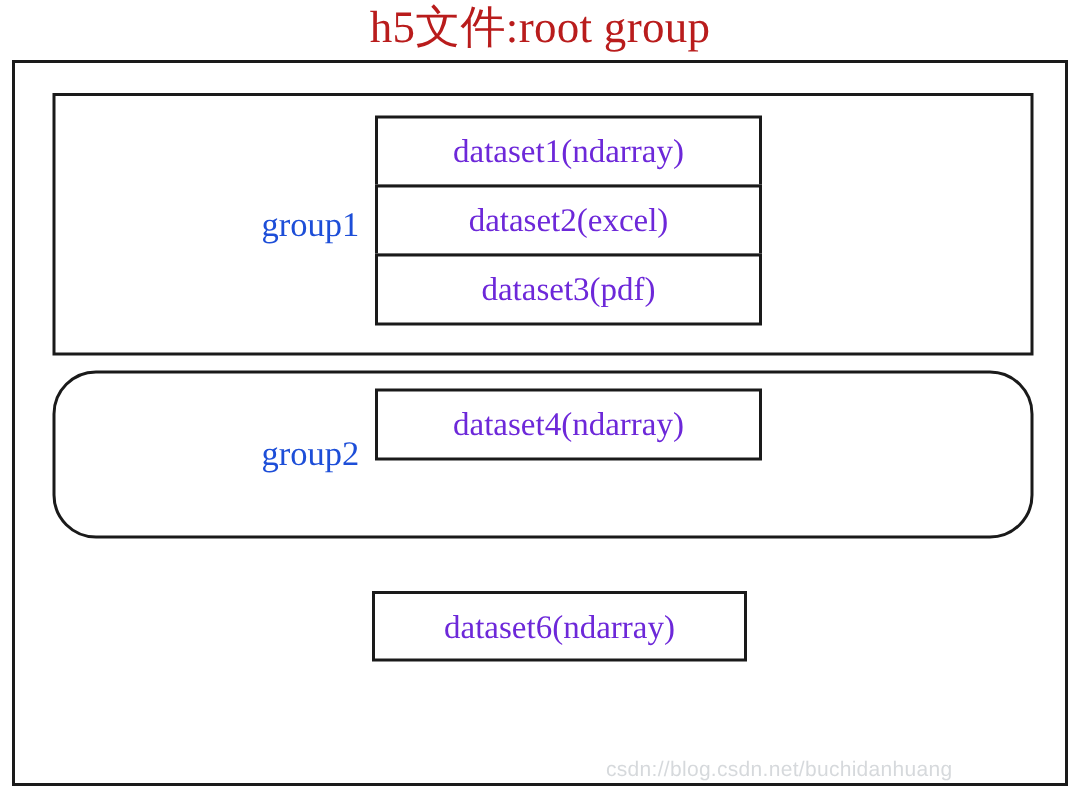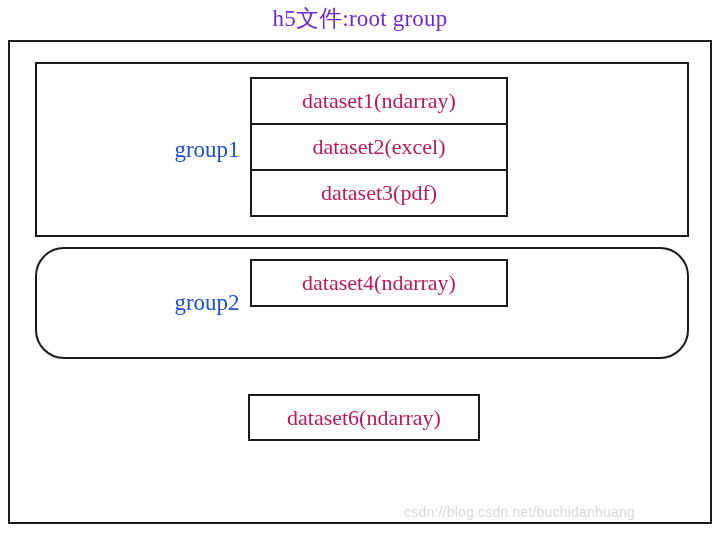--- a/index.html
+++ b/index.html
@@ -18,24 +18,24 @@
     -webkit-font-smoothing: antialiased;
   }
 
   
   .diagram-title {
     position: absolute;
     left: 0;
     top: 4px;
     width: 720px;
     text-align: center;
-    font-size: 23px;
+    font-size: 30px;
     line-height: 30px;
     letter-spacing: 0.2px;
-    color: #6d28d9;
+    color: #b91c1c;
     white-space: nowrap;
   }
 
   
   .root-frame {
     position: absolute;
     left: 8px;
     top: 40px;
     width: 704px;
     height: 484px;
@@ -95,33 +95,33 @@
     box-sizing: border-box;
     width: 258px;
     height: 48px;
     border: 2px solid #1a1a1a;
     background: #ffffff;
     display: flex;
     align-items: center;
     justify-content: center;
     font-size: 22px;
     line-height: 1;
-    color: #be185d;
+    color: #6d28d9;
     white-space: nowrap;
   }
   
   .dataset-stack .dataset-box + .dataset-box {
     margin-top: -2px;
   }
 
   
   .dataset-box.loose {
     position: absolute;
     left: 238px;
-    width: 232px;
+    width: 250px;
     height: 47px;
   }
   .dataset-box.loose.ds6 { top: 352px; }
   .dataset-box.loose.ds7 { top: 426px; }
 
   
   .watermark {
     position: absolute;
     left: 404px;
     top: 504px;

